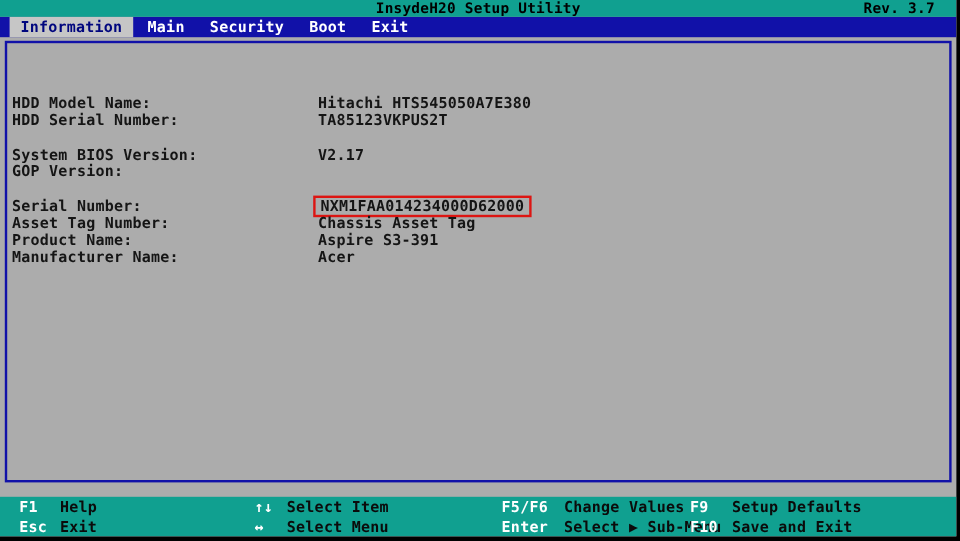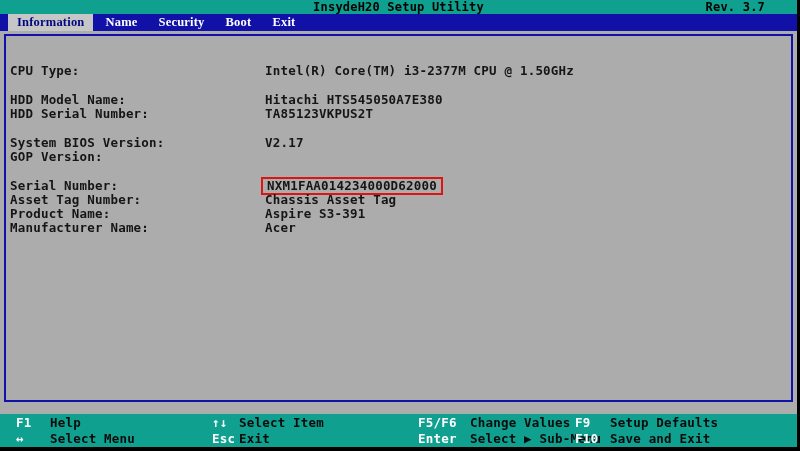--- a/index.html
+++ b/index.html
@@ -10,25 +10,25 @@
     display:flex; flex-direction:column;
     font-family:"DejaVu Sans Mono", monospace; font-weight:bold;
     letter-spacing:0.2px; cursor:default; overflow:hidden;
   }
   
   .titlebar {
     height:14px; flex:0 0 14px; background:#10A090; position:relative;
     font-size:12px; line-height:14px; color:#000;
   }
   .titlebar .title { position:absolute; left:0; right:0; text-align:center; }
-  .titlebar .rev { position:absolute; right:32px; top:0;text-align:right; }
+  .titlebar .rev { position:absolute; right:18px; top:0;text-align:right; }
   
   .menubar {
     height:17px; flex:0 0 17px; background:#1111A8; color:#FFFFFF;
-    font-size:12.5px; line-height:17px; display:flex; padding-left:8px;font-family:Liberation Serif, serif;
+    font-size:12.5px; line-height:17px; display:flex; padding-left:8px;
   }
   .menu-item { padding:0 9px; margin-right:3px; white-space:nowrap; }
   .menu-item.selected { background:#C6C6C6; color:#00067E; }
   
   .content { flex:1 1 auto; padding:3px 4px 12px 4px; box-sizing:border-box; min-height:0; }
   .frame {
     border:2px solid #1111A8; height:100%; box-sizing:border-box;
     padding:28px 0 0 4px; font-size:12.5px; color:#151515; overflow:hidden;
   }
   .group { margin-bottom:15px; }
@@ -58,34 +58,30 @@
 
 <div class="screen">
 
   <div class="titlebar">
     <span class="title">InsydeH20 Setup Utility</span>
     <span class="rev">Rev. 3.7</span>
   </div>
 
   <div class="menubar">
     <span class="menu-item selected">Information</span>
-    <span class="menu-item">Name</span>
+    <span class="menu-item">Main</span>
     <span class="menu-item">Security</span>
     <span class="menu-item">Boot</span>
     <span class="menu-item">Exit</span>
   </div>
 
   <div class="content">
     <div class="frame">
 
       <div class="group">
-        <div class="row">
-          <span class="label">CPU Type:</span>
-          <span class="value">Intel(R) Core(TM) i3-2377M CPU @ 1.50GHz</span>
-        </div>
       </div>
 
       <div class="group">
         <div class="row">
           <span class="label">HDD Model Name:</span>
           <span class="value">Hitachi HTS545050A7E380</span>
         </div>
         <div class="row">
           <span class="label">HDD Serial Number:</span>
           <span class="value">TA85123VKPUS2T</span>
@@ -131,24 +127,24 @@
     <div class="help-cell">
       <span class="key">↑↓</span><span>Select Item</span>
     </div>
     <div class="help-cell">
       <span class="key">F5/F6</span><span>Change Values</span>
     </div>
     <div class="help-cell">
       <span class="key">F9</span><span>Setup Defaults</span>
     </div>
     <div class="help-cell">
-      <span class="key">↔</span><span>Select Menu</span>
+      <span class="key">Esc</span><span>Exit</span>
     </div>
     <div class="help-cell">
-      <span class="key">Esc</span><span>Exit</span>
+      <span class="key">↔</span><span>Select Menu</span>
     </div>
     <div class="help-cell">
       <span class="key">Enter</span><span>Select ▶ Sub-Menu</span>
     </div>
     <div class="help-cell">
       <span class="key">F10</span><span>Save and Exit</span>
     </div>
   </div>
 
 </div>

